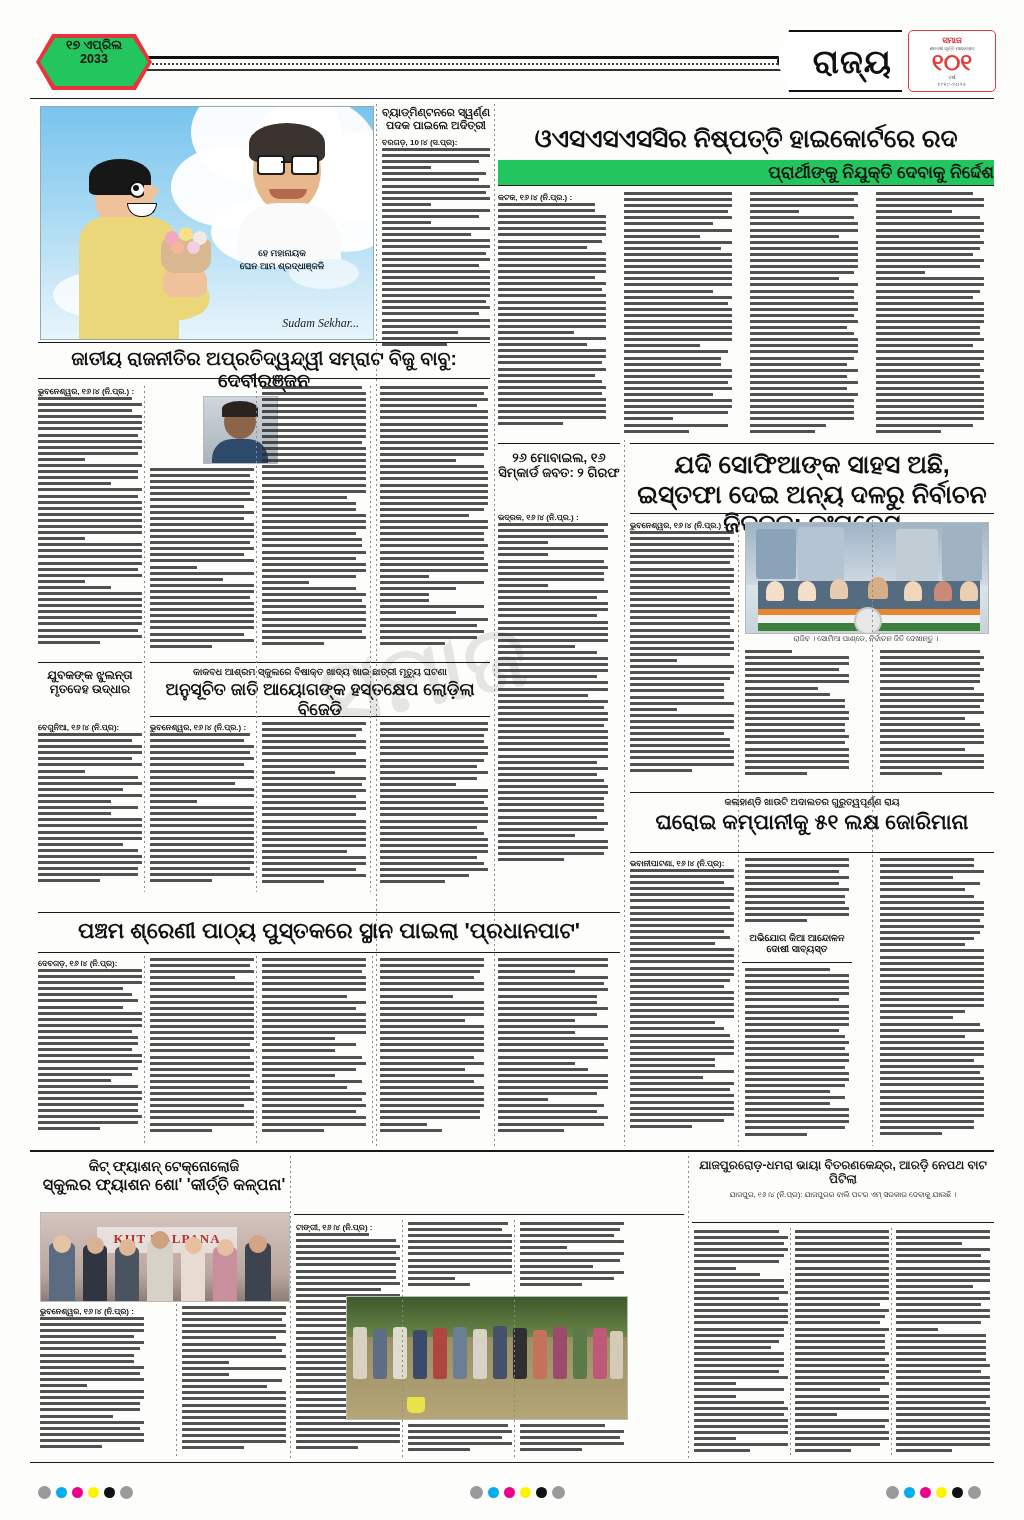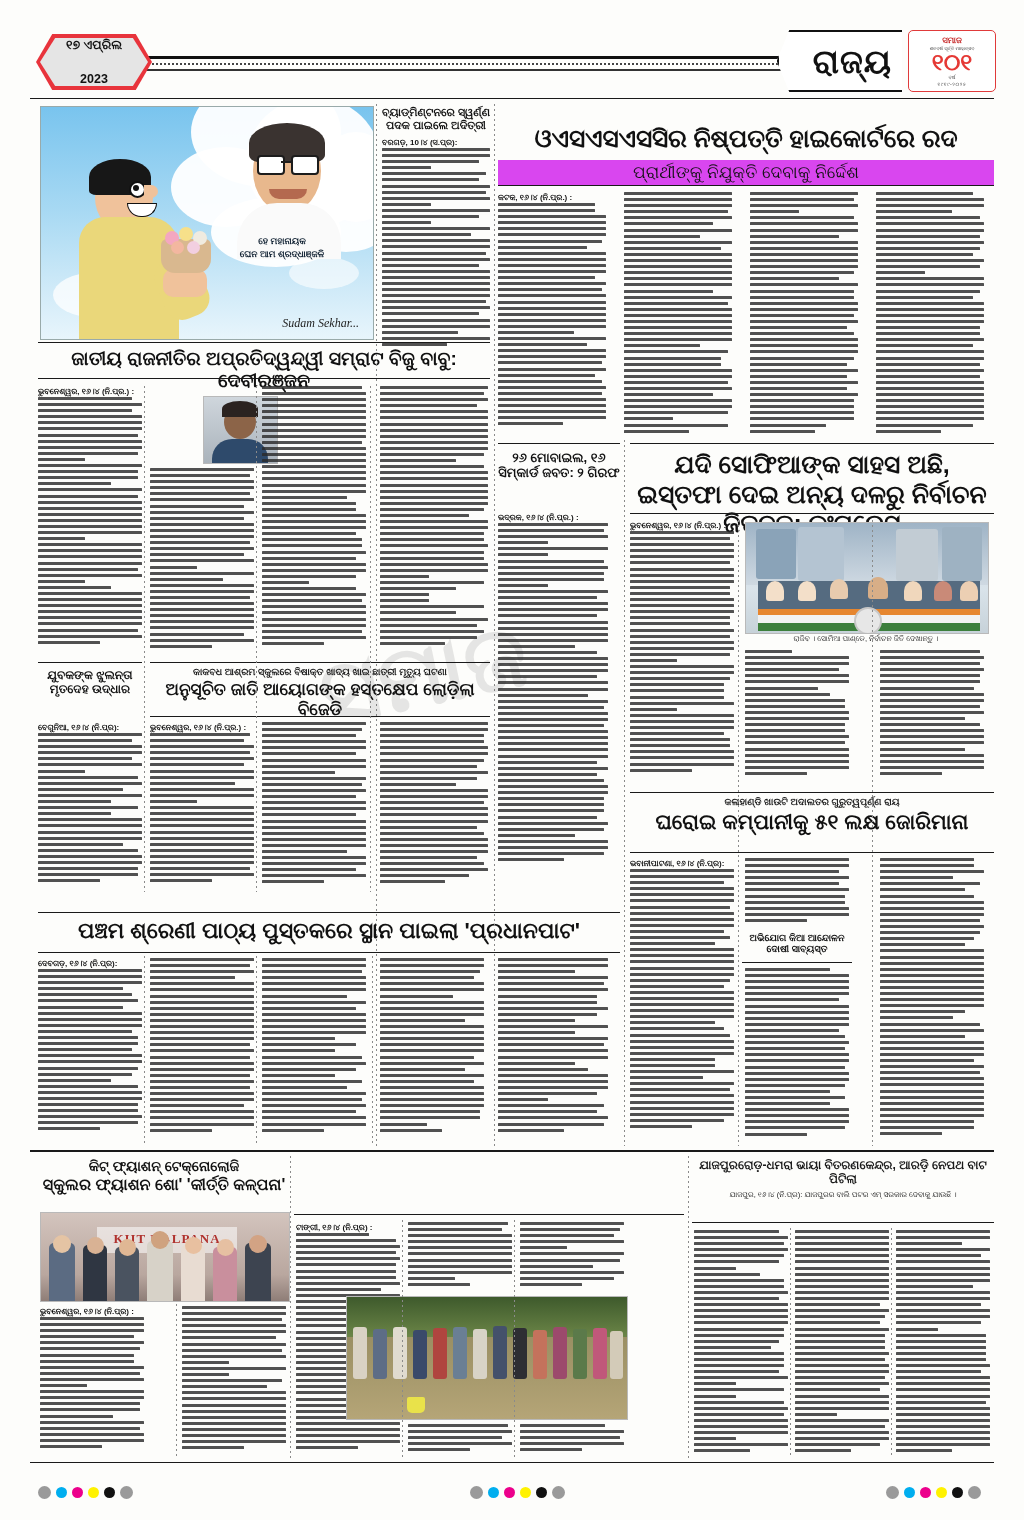--- a/index.html
+++ b/index.html
@@ -14,23 +14,23 @@
   .mh-rule2{position:absolute;left:140px;top:63px;width:700px;height:2px;
      background:repeating-linear-gradient(to right,#444 0 2px,#fff 2px 4px);}
   .mh-rule3{position:absolute;left:140px;top:69px;width:700px;height:2px;background:#333;}
   .datebadge{
     position:absolute;left:36px;top:34px;width:116px;height:56px;
     background:#e8343c;
     clip-path:polygon(14% 0,86% 0,100% 50%,86% 100%,14% 100%,0 50%);
     display:flex;align-items:center;justify-content:center;
   }
   .datebadge-inner{
-    width:108px;height:48px;background:#e5e5e5;
+    width:108px;height:48px;background:#22c55e;
     clip-path:polygon(14% 0,86% 0,100% 50%,86% 100%,14% 100%,0 50%);
-    display:flex;flex-direction:column;align-items:center;justify-content:space-between;
+    display:flex;flex-direction:column;align-items:center;justify-content:flex-start;
     line-height:1.15;font-size:12.5px;color:#111;font-weight:bold;
   }
   .sectionbox{
     position:absolute;right:28px;top:30px;height:62px;display:flex;align-items:stretch;
   }
   .sec-tab{
     background:#fff;border:2px solid #111;border-right:none;
     clip-path:polygon(10% 0,100% 0,100% 100%,10% 100%,0 50%);
     padding:2px 10px 2px 34px;display:flex;align-items:center;
   }
@@ -43,21 +43,21 @@
   .logo-top{font-size:8.5px;color:#c62828;font-weight:bold;}
   .logo-sub{font-size:4.6px;color:#333;}
   .logo-big{font-size:23px;color:#e53935;font-weight:bold;line-height:1;}
   .logo-yrs{font-size:5px;color:#444;}
   .logo-bot{font-size:5.2px;color:#444;letter-spacing:.5px;}
 
   
   .blk{position:absolute;}
   .hl{font-weight:bold;color:#111;text-align:center;line-height:1.18;}
   .kicker{font-weight:bold;color:#1a1a1a;text-align:center;font-size:9.5px;line-height:1.2;}
-  .subhl{font-weight:normal;text-align:center;background:#d946ef;color:#111;}
+  .subhl{font-weight:bold;text-align:right;background:#22c55e;color:#111;}
   .vdot{position:absolute;width:1px;
     background:repeating-linear-gradient(to bottom,#8a8a8a 0 2px,transparent 2px 5px);}
   .hline{position:absolute;height:1px;background:#1a1a1a;}
 
   
   .col{position:absolute;overflow:hidden;}
   .txt{
     font-size:0;line-height:0;
   }
   .ln{height:3px;margin-bottom:3.1px;background:#2b2b2b;opacity:.82;border-radius:.5px;}
@@ -67,21 +67,21 @@
 
   
   .photo{position:absolute;overflow:hidden;border:1px solid #b9b9b9;}
   .cap{font-size:7.5px;color:#222;text-align:center;line-height:1.2;}
 
   
   .cartoon{position:absolute;left:40px;top:106px;width:332px;height:232px;
     border:1px solid #9aa;overflow:hidden;
     background:linear-gradient(180deg,#79c4ee 0%,#a8d9f3 45%,#cfeaf8 78%,#e8f5fc 100%);}
   .cloud{position:absolute;background:#fff;border-radius:50%;opacity:.95;}
-  .cart-text{position:absolute;right:16px;top:128px;width:150px;text-align:center;
+  .cart-text{position:absolute;right:16px;top:140px;width:150px;text-align:center;
     font-size:9px;font-weight:bold;color:#123;line-height:1.45;}
   .sig{position:absolute;right:14px;bottom:8px;font-family:"Liberation Serif",serif;
      font-style:italic;font-size:12px;color:#222;}
   .face{position:absolute;border-radius:50%;}
 
   
   .ph-sky{position:absolute;left:0;top:0;right:0;bottom:0;}
 
   .reg{position:absolute;display:flex;gap:5px;align-items:center;}
   .reg i{display:block;width:11px;height:11px;border-radius:50%;}
@@ -95,21 +95,21 @@
 <div class="page">
 
   <div class="masthead">
     <div class="mh-rule"></div>
     <div class="mh-rule2"></div>
     <div class="mh-rule3"></div>
 
     <div class="datebadge">
       <div class="datebadge-inner">
         <span>୧୭ ଏପ୍ରିଲ</span>
-        <span>2023</span>
+        <span>2033</span>
       </div>
     </div>
 
     <div class="sectionbox">
       <div class="sec-tab">
         <span class="sec-title">ରାଜ୍ୟ</span>
       </div>
       <div class="logo-badge">
         <span class="logo-top">ସମାଜ</span>
         <span class="logo-sub">ଶତବର୍ଷ ପୂର୍ତ୍ତି ମହୋତ୍ସବ</span>

